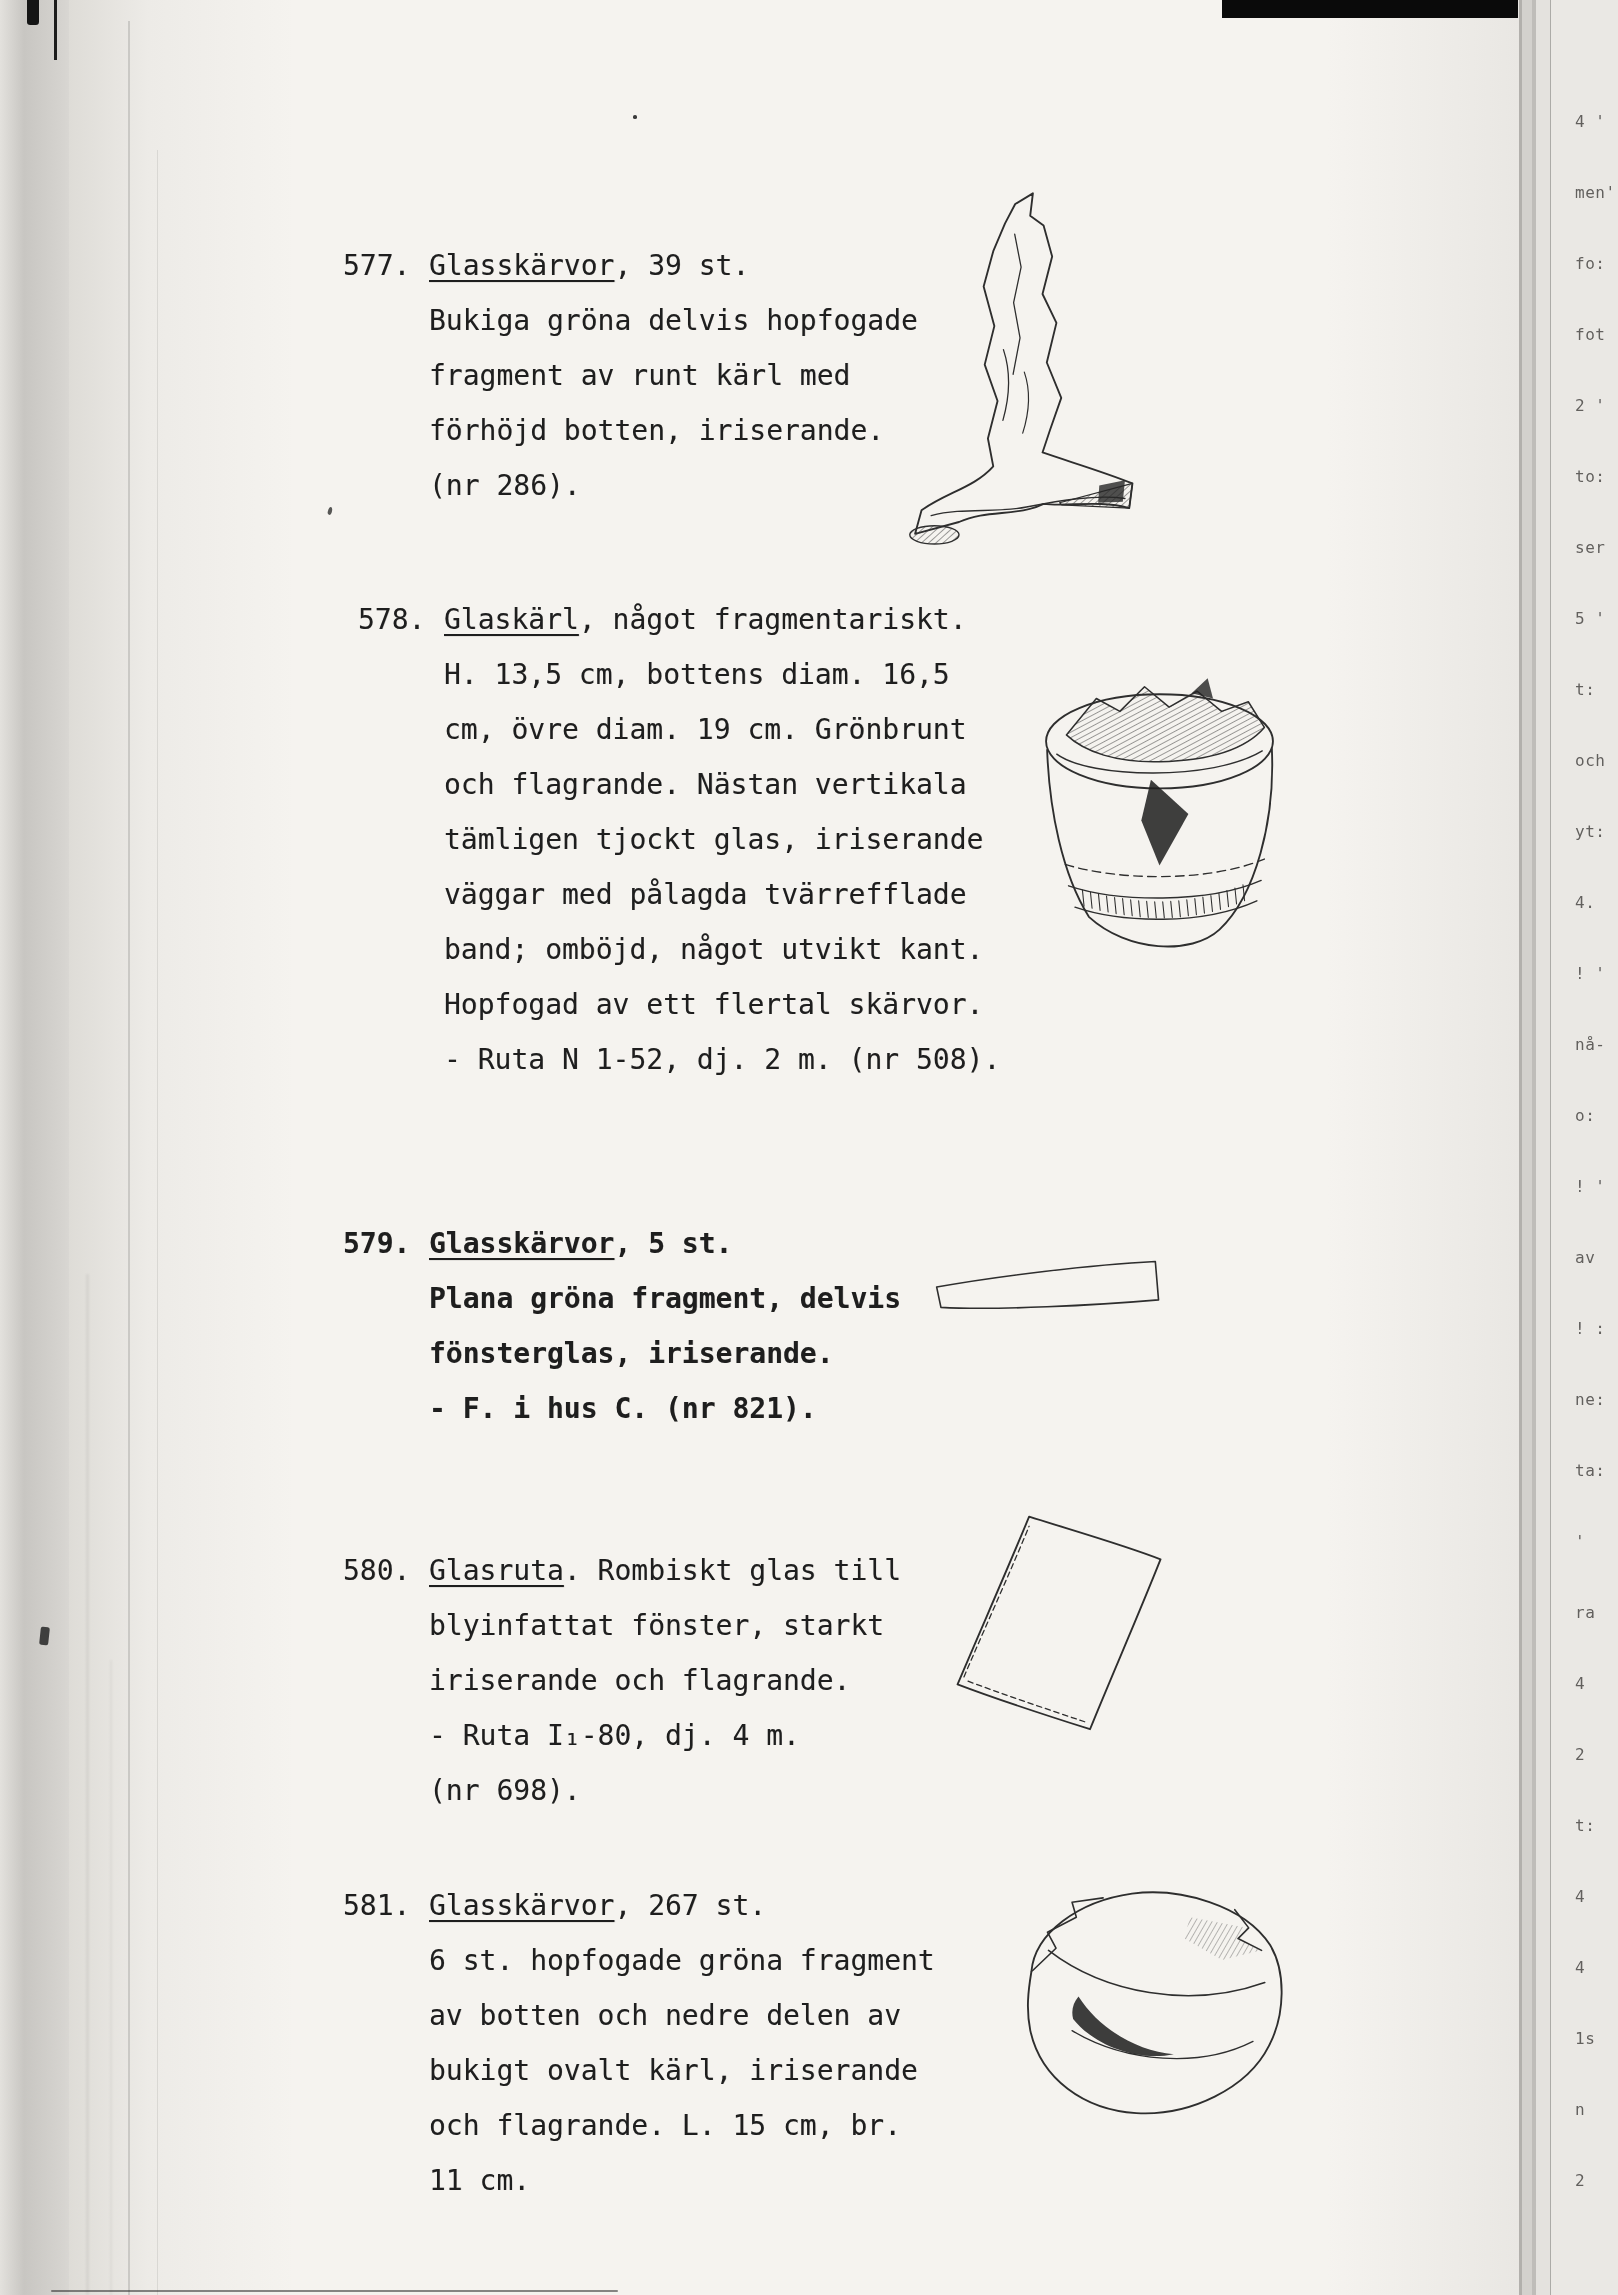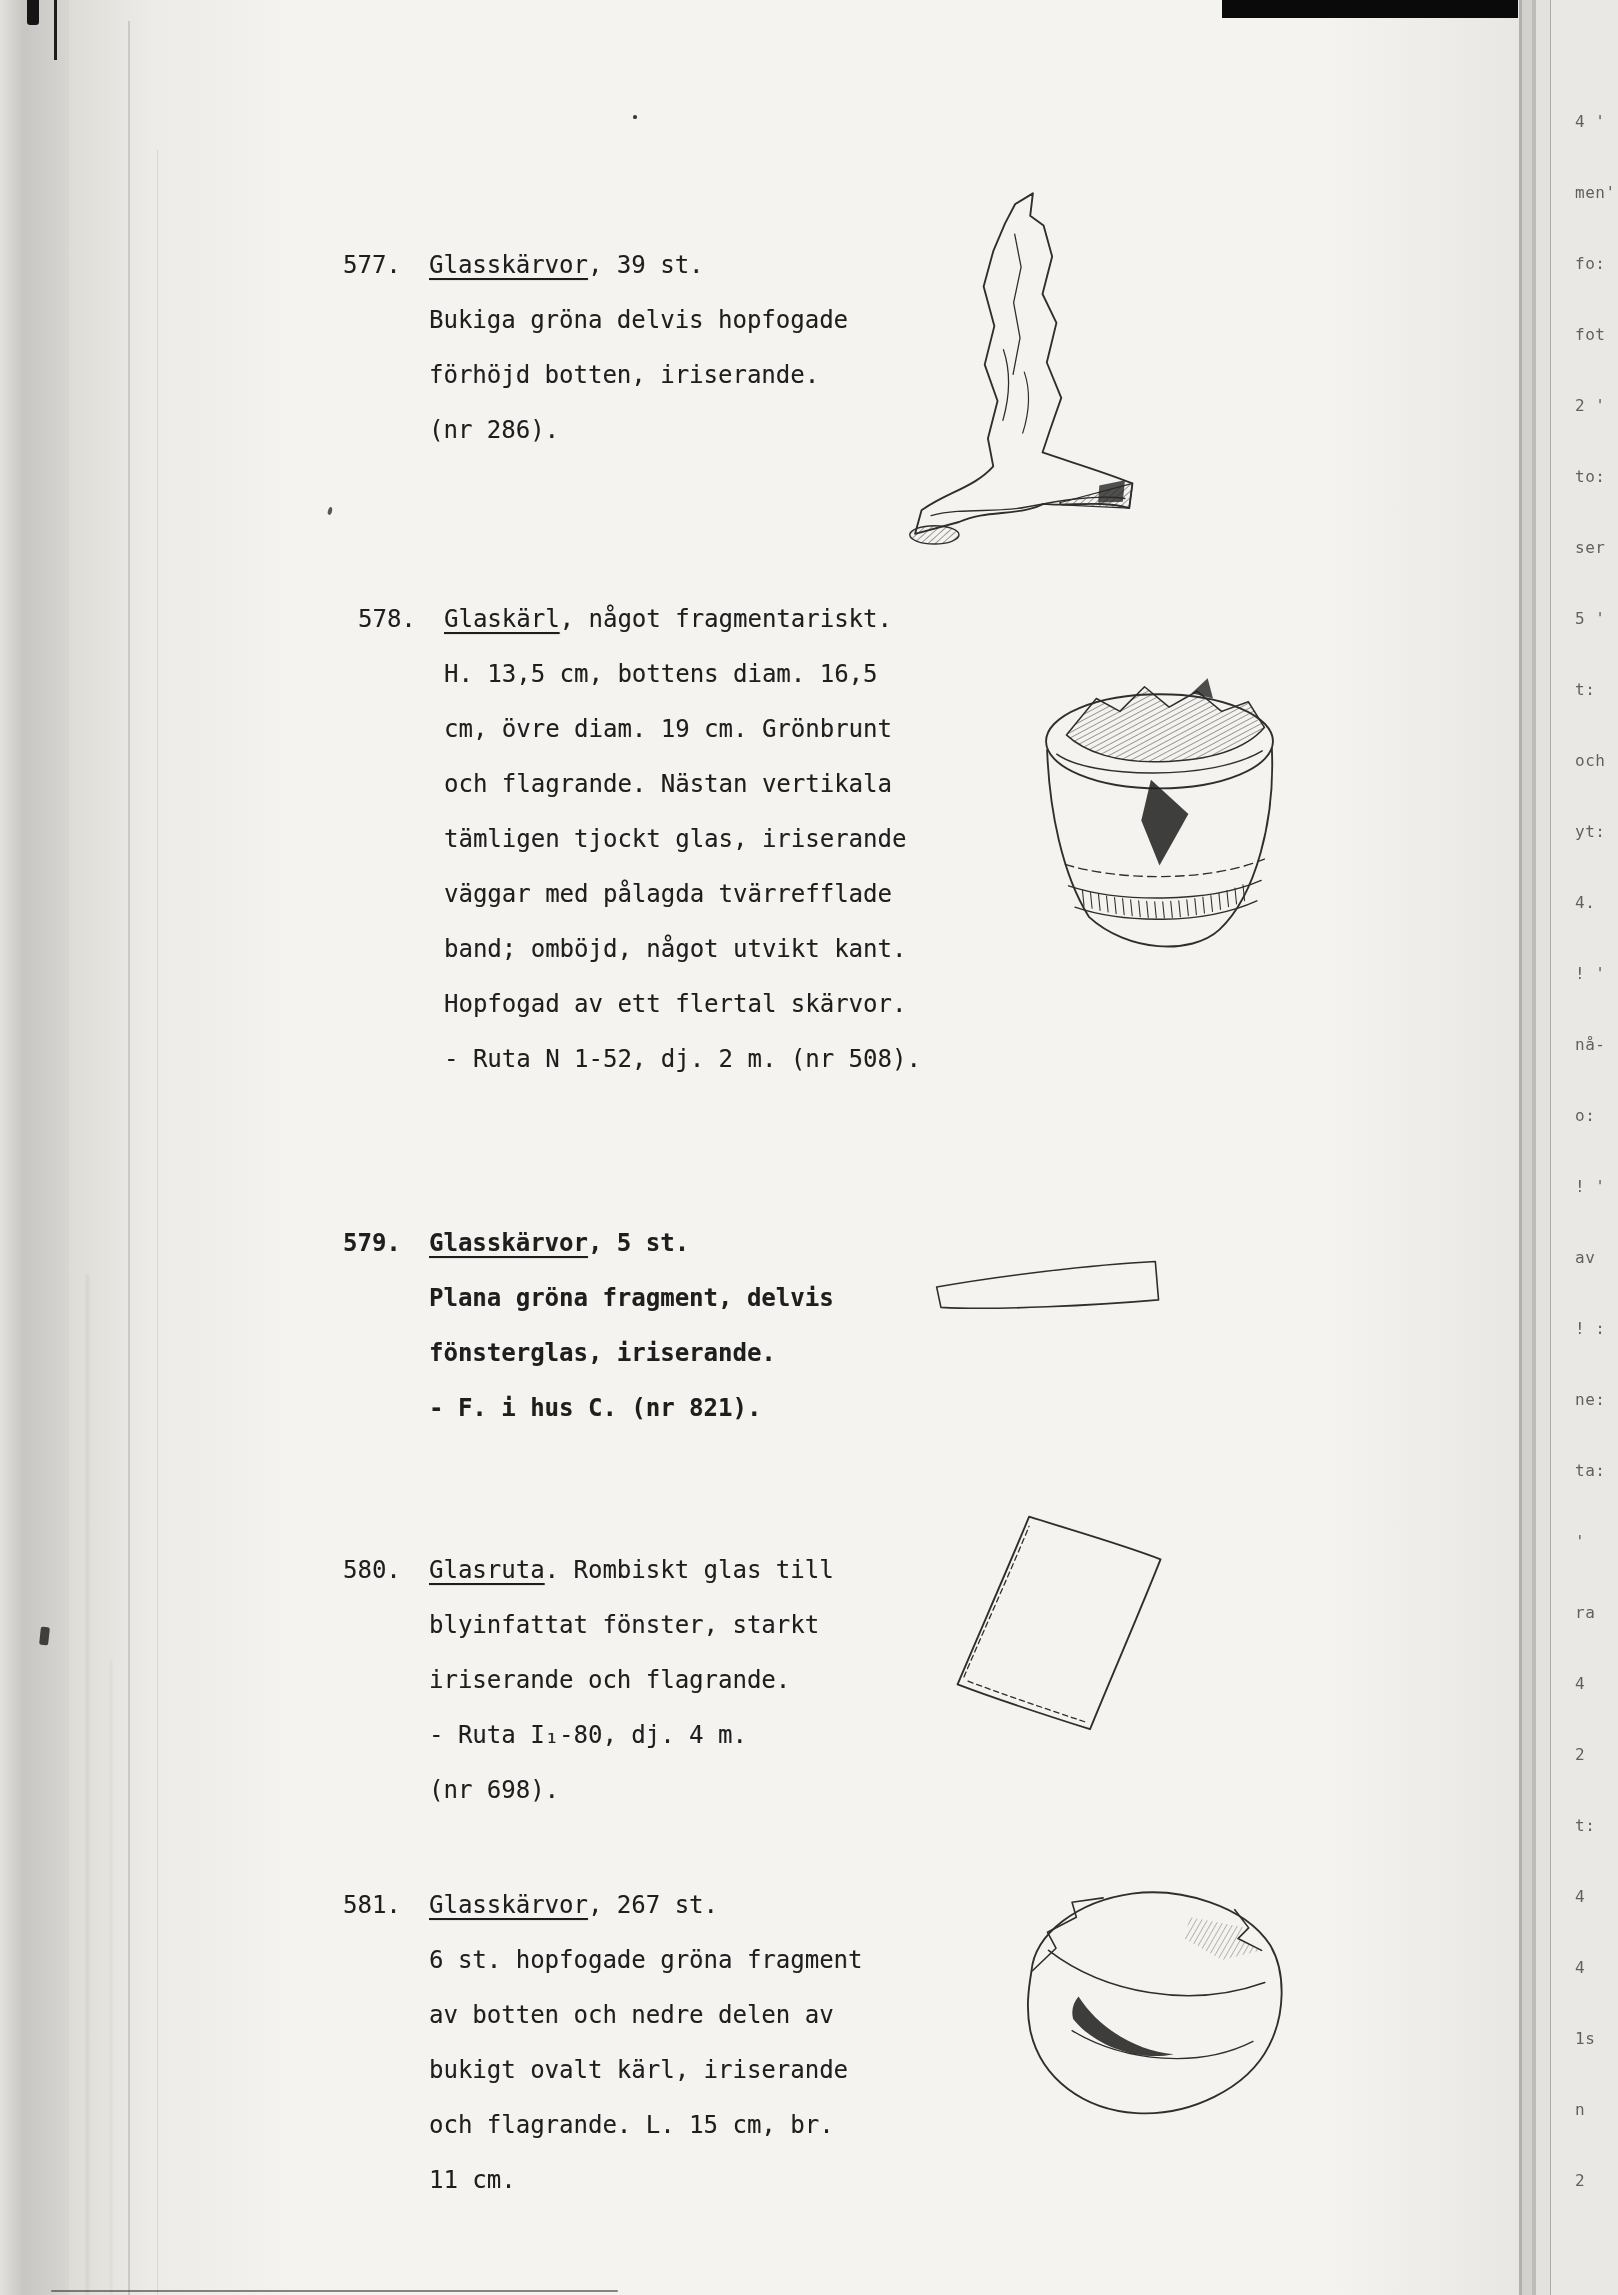--- a/index.html
+++ b/index.html
@@ -33,21 +33,21 @@
     position:absolute;left:1519px;top:0;width:100px;height:2295px;
     background:linear-gradient(90deg,#b2b0ac 0 3.2px,#d3d1cd 3.2px 13px,#bfbdb9 13px 16.6px,#e4e2de 16.6px 32px,#eae8e4 32px 100px);
   }
   .edge-strip .inner-line{position:absolute;left:31px;top:0;width:1.1px;height:2295px;background:rgba(70,68,66,0.35);}
   .edge-frags{position:absolute;left:56px;top:86px;width:45px;display:flex;flex-direction:column;}
   .edge-frags .frag{
     height:71px;line-height:71px;font-size:16px;color:#3c3a38;opacity:.78;
     white-space:nowrap;overflow:hidden;letter-spacing:0.5px;
   }
   
-  .entry{position:absolute;left:343px;color:#1e1e1e;font-size:24px;}
+  .entry{position:absolute;left:343px;color:#1e1e1e;font-size:28px;}
   .entry .line{height:55px;line-height:55px;white-space:pre;padding-left:86px;
     text-shadow:0.3px 0.3px 0 rgba(30,30,30,0.30);}
   .entry .line.first{padding-left:0;}
   .entry .num{display:inline-block;width:86px;}
   .entry .title{text-decoration:underline;text-underline-offset:5.4px;text-decoration-thickness:2.1px;}
   .e577{top:238px;}
   .e578{top:592px;margin-left:15px;}
   .e579{top:1216px;font-weight:bold;}
   .e580{top:1543px;}
   .e581{top:1878px;}
@@ -75,20 +75,21 @@
   <div class="mark-topleft-line"></div>
   <div class="mark-topright-bar"></div>
   <div class="mark-b"></div>
   <div class="speck-dot"></div>
   <div class="speck-comma"></div>
   <div class="bottom-line"></div>
 
   <div class="entry e577">
     <div class="line first"><span class="num">577.</span><span class="title">Glasskärvor</span><span>, 39 st.</span></div>
     <div class="line">Bukiga gröna delvis hopfogade</div>
+    <div class="line">fragment av runt kärl med</div>
     <div class="line">förhöjd botten, iriserande.</div>
     <div class="line">(nr 286).</div>
   </div>
 
   <div class="entry e578">
     <div class="line first"><span class="num">578.</span><span class="title">Glaskärl</span><span>, något fragmentariskt.</span></div>
     <div class="line">H. 13,5 cm, bottens diam. 16,5</div>
     <div class="line">cm, övre diam. 19 cm. Grönbrunt</div>
     <div class="line">och flagrande. Nästan vertikala</div>
     <div class="line">tämligen tjockt glas, iriserande</div>

